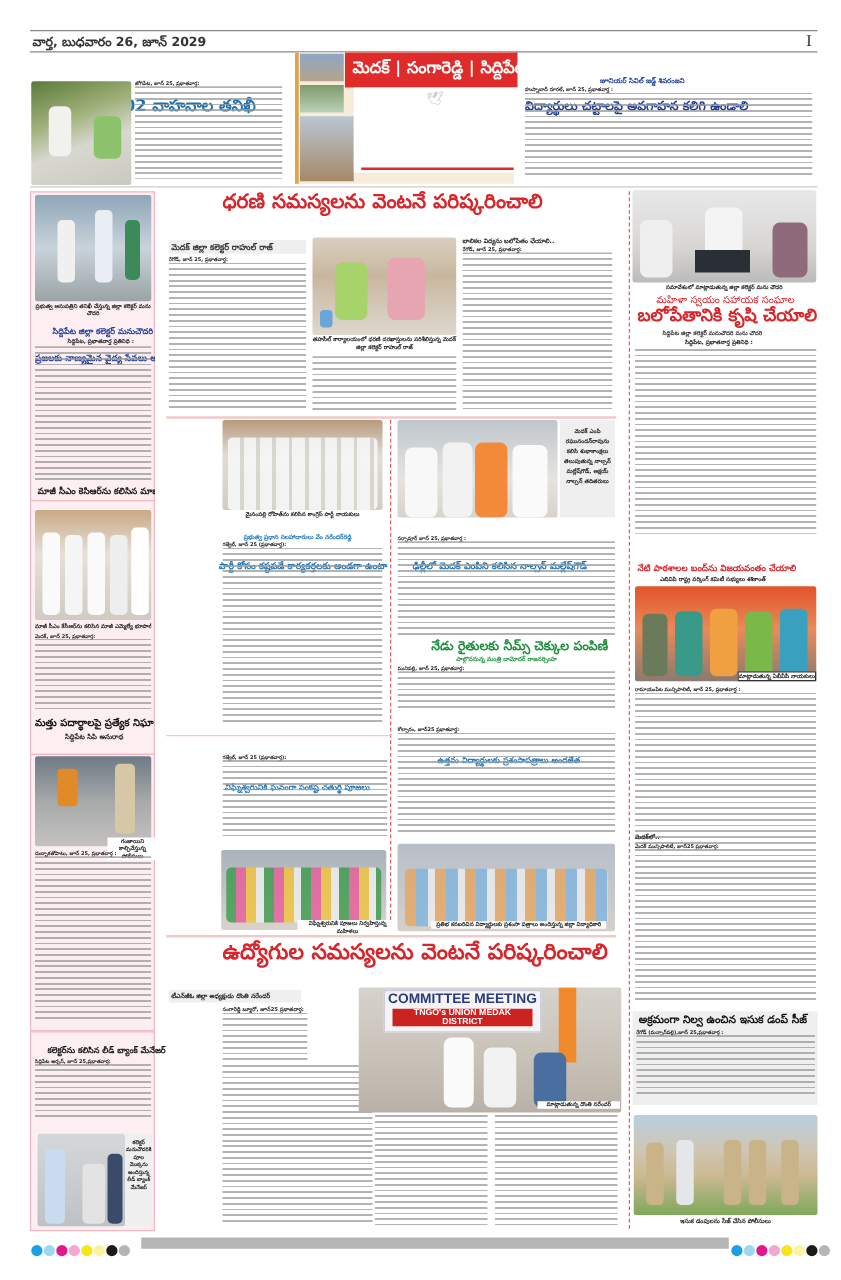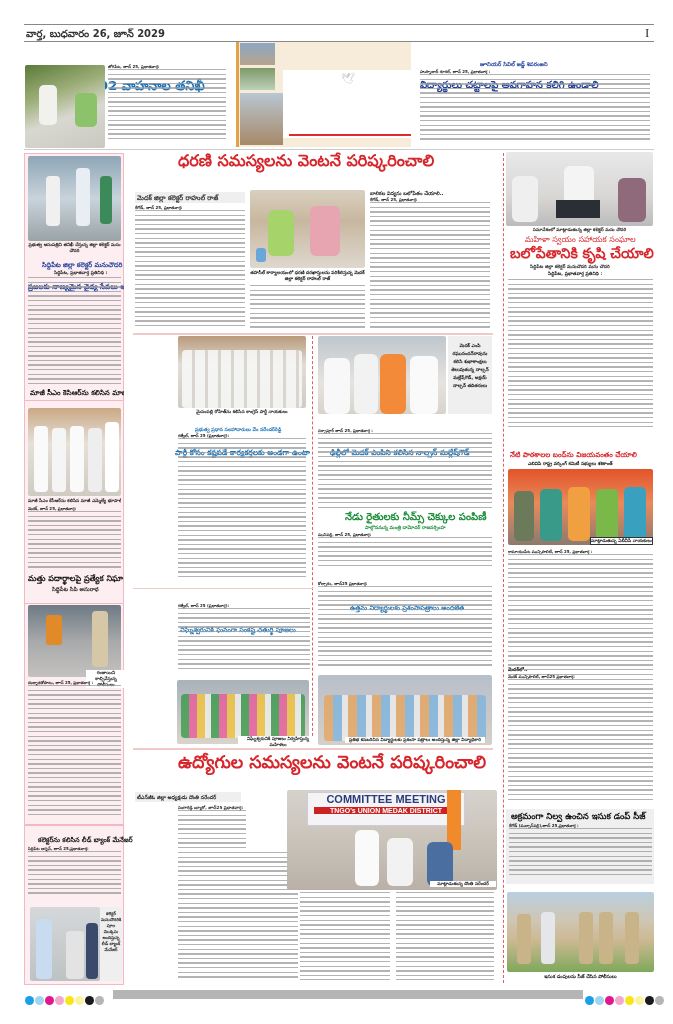--- a/index.html
+++ b/index.html
@@ -38,20 +38,21 @@
 </div>
 <div class="abs txt" style="left:108px;top:64px;width:118px;height:84px;">
   <div style="font-weight:bold;color:#222;">జోగిపేట, జూన్ 25, ప్రభాతవార్త:</div>
   <div class="txt-lines" style="height:74px;"></div>
 </div>
 
 <div class="abs" style="left:236px;top:42px;width:175px;height:105px;background:#f7ecd9;border-left:3px solid #e0a34a;">
   <div class="abs" style="left:1px;top:1px;width:35px;height:22px;background:linear-gradient(#8ca7c6,#b5a48a);"></div>
   <div class="abs" style="left:1px;top:26px;width:35px;height:22px;background:linear-gradient(#7e9a6a,#bcd0b8);"></div>
   <div class="abs" style="left:1px;top:51px;width:43px;height:52px;background:linear-gradient(#b9c6d2,#a68968);"></div>
+  <div class="abs redbar" style="left:37px;top:0;width:138px;height:28px;font-size:13px;font-weight:bold;padding:5px 0 0 6px;white-space:nowrap;">మెదక్ | సంగారెడ్డి | సిద్దిపేట</div>
   <div class="abs" style="left:44px;top:28px;width:131px;height:68px;background:#fff;">
     <div class="abs" style="left:58px;top:2px;font-size:11px;color:#ccc;">🕊</div>
     <div class="abs" style="left:6px;top:64px;width:122px;height:2px;background:#e02b2b;"></div>
   </div>
 </div>
 
 <div class="abs h-blue" style="left:420px;top:47px;font-size:10px;color:#1f3f9a;white-space:nowrap;">విద్యార్థులు చట్టాలపై అవగాహన కలిగి ఉండాలి</div>
 <div class="abs" style="left:480px;top:61px;font-size:5.5px;font-weight:bold;color:#1f3f9a;">జూనియర్ సివిల్ జడ్జ్ శివరంజని</div>
 <div class="abs txt" style="left:420px;top:69px;width:230px;height:76px;">
   <div style="font-weight:bold;color:#222;">హుస్నాబాద్ రూరల్, జూన్ 25, ప్రభాతవార్త :</div>
@@ -192,21 +193,21 @@
 <div class="abs" style="left:133px;top:748px;width:360px;height:2px;background:#f2c9c9;"></div>
 
 <div class="abs h-red" style="left:178px;top:752px;font-size:17.5px;white-space:nowrap;">ఉద్యోగుల సమస్యలను వెంటనే పరిష్కరించాలి</div>
 <div class="abs greybox" style="left:135px;top:792px;width:106px;height:10px;font-size:5px;font-weight:bold;padding:2px 0 0 2px;">టీఎన్‌జీఓ జిల్లా అధ్యక్షుడు దొంతి నరేందర్</div>
 <div class="abs txt" style="left:178px;top:805px;width:68px;height:46px;">
   <div style="font-weight:bold;color:#222;font-size:4.2px;">సంగారెడ్డి బ్యూరో, జూన్25 ప్రభాతవార్త:</div>
   <div class="txt-lines" style="height:38px;"></div>
 </div>
 <div class="abs txt txt-lines" style="left:178px;top:852px;width:120px;height:128px;"></div>
 <div class="abs photo" style="left:287px;top:790px;width:210px;height:100px;background:linear-gradient(180deg,#d6d2cc 0%,#c7c0b6 60%,#b9b1a7 100%);">
-  <div class="abs" style="left:20px;top:2px;width:158px;height:34px;background:#f4f4f6;border:1px solid #ccd;text-align:center;">
+  <div class="abs" style="left:20px;top:2px;width:126px;height:34px;background:#f4f4f6;border:1px solid #ccd;text-align:center;">
     <div style="font-family:'Liberation Sans',sans-serif;font-weight:bold;font-size:11px;color:#2a3c7a;">COMMITTEE MEETING</div>
     <div style="font-family:'Liberation Sans',sans-serif;font-weight:bold;font-size:7px;color:#fff;background:#c22;margin:2px 6px 0;">TNGO's UNION MEDAK DISTRICT</div>
   </div>
   <div style="position:absolute;left:160px;top:0;width:14px;height:60px;background:#f08a2a;"></div>
   <div style="position:absolute;left:68px;top:40px;width:24px;height:56px;background:#fafafa;border-radius:6px;"></div>
   <div style="position:absolute;left:100px;top:48px;width:26px;height:48px;background:#f2f2f2;border-radius:6px;"></div>
   <div style="position:absolute;left:140px;top:52px;width:26px;height:44px;background:#4a6ea0;border-radius:6px;"></div>
 </div>
 <div class="abs caption" style="left:430px;top:881px;width:66px;font-size:4.5px;background:#fff;">మాట్లాడుతున్న దొంతి నరేందర్</div>
 <div class="abs txt txt-lines" style="left:300px;top:892px;width:90px;height:88px;"></div>

